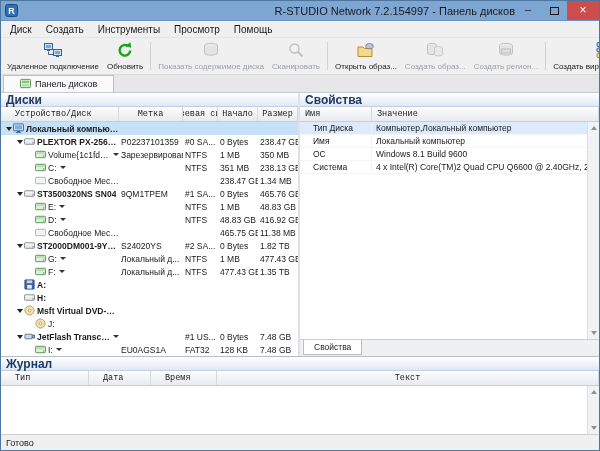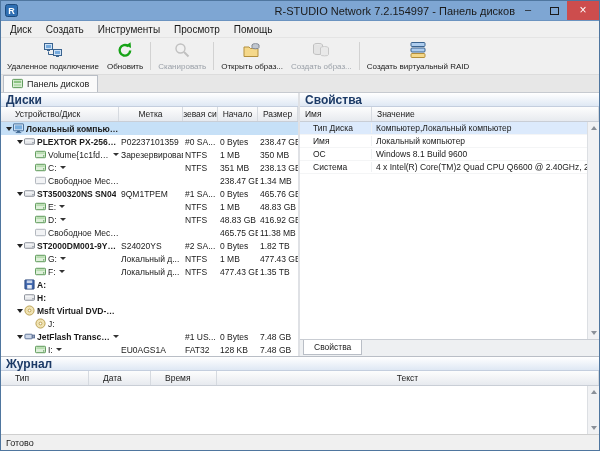--- a/index.html
+++ b/index.html
@@ -30,31 +30,31 @@
   .tb-btn{display:flex;flex-direction:column;align-items:center;padding:2px 4px 0 4px;white-space:nowrap;}
   .tb-icon{height:18px;display:flex;align-items:center;}
   .tb-lbl{font-size:8px;margin-top:3px;}
   .tb-btn.disabled .tb-icon{filter:grayscale(1);opacity:.5;}
   .tb-btn.disabled .tb-lbl{color:#9aa0a8;}
   .tb-sep{width:1px;background:#d2d2d2;margin:3px 3px;flex:none;}
   
   .tabbar{height:18px;flex:none;background:#e7e7e7;border-bottom:1px solid #c6cad0;
     display:flex;align-items:flex-end;padding-left:2px;}
   .tab{height:17px;display:flex;align-items:center;gap:4px;background:#fafafa;
-    border:1px solid #b9bec6;border-bottom:none;padding:0 8px;font-size:9px;}
+    border:1px solid #b9bec6;border-bottom:none;padding:0 16px;font-size:9px;}
   
   .main{flex:1;display:flex;min-height:0;background:#e6e6e6;}
   .panel{display:flex;flex-direction:column;min-width:0;background:#fff;}
   .panel-left{width:299px;flex:none;border-right:2px solid #dfe1e5;}
   .panel-right{flex:1;}
   .panel-caption{height:14px;flex:none;background:linear-gradient(#ffffff,#dfe8f4);
     border-bottom:1px solid #c4cede;display:flex;align-items:center;padding-left:5px;
     font-size:12px;font-weight:bold;color:#1c3a66;}
   .colhead{height:15px;flex:none;display:grid;background:linear-gradient(#fdfdfd,#e7eaef);
-    border-bottom:1px solid #c9ced6;font-size:8.5px;color:#222;}
+    border-bottom:1px solid #c9ced6;font-size:8.5px;color:#222;font-family:Liberation Mono, monospace;}
   .colhead .hc{display:flex;align-items:center;justify-content:center;
     border-right:1px solid #d6dae0;overflow:hidden;white-space:nowrap;}
   .dcols,.drow{grid-template-columns:118px 64px 35px 40px 1fr;}
   .dcols .hc0{justify-content:flex-start;padding-left:14px;}
   .pcols,.prow{grid-template-columns:72px 1fr;}
   .pcols .hc{justify-content:flex-start;padding-left:5px;}
   .jcols{grid-template-columns:88px 62px 66px 1fr;}
   .jcols .hc0,.jcols .hc1,.jcols .hc2{justify-content:flex-start;padding-left:14px;}
   
   .rows{flex:1;background:#fff;overflow:hidden;}
@@ -142,20 +142,29 @@
             <path d="M14.2 9.5 a5.3 5.3 0 1 1 -2 -4.3" fill="none" stroke="#17a317" stroke-width="2.4"></path>
             <path d="M14.6 1.2 L15 7 L9.8 4.6 Z" fill="#17a317"></path>
           </svg>
         </span>
         <span class="tb-lbl">Обновить</span>
       </div>
       <div class="tb-sep"></div>
       <div class="tb-btn disabled">
         <span class="tb-icon">
           <svg width="18" height="18" viewBox="0 0 18 18">
+            <ellipse cx="9" cy="4.5" rx="6.5" ry="2.2" fill="#e3e7ec" stroke="#8b929c"></ellipse>
+            <path d="M2.5 4.5 V12 a6.5 2.2 0 0 0 13 0 V4.5" fill="#d6dbe1" stroke="#8b929c"></path>
+          </svg>
+        </span>
+        <span class="tb-lbl">Показать содержимое диска</span>
+      </div>
+      <div class="tb-btn disabled">
+        <span class="tb-icon">
+          <svg width="18" height="18" viewBox="0 0 18 18">
             <circle cx="7.5" cy="7.5" r="4.5" fill="#eef3f8" stroke="#8b929c" stroke-width="1.4"></circle>
             <line x1="11" y1="11" x2="15.5" y2="15.5" stroke="#8b929c" stroke-width="2"></line>
           </svg>
         </span>
         <span class="tb-lbl">Сканировать</span>
       </div>
       <div class="tb-sep"></div>
       <div class="tb-btn">
         <span class="tb-icon">
           <svg width="18" height="18" viewBox="0 0 18 18">
@@ -169,20 +178,30 @@
       <div class="tb-btn disabled">
         <span class="tb-icon">
           <svg width="18" height="18" viewBox="0 0 18 18">
             <ellipse cx="6" cy="4" rx="4.5" ry="1.6" fill="#e3e7ec" stroke="#8b929c"></ellipse>
             <path d="M1.5 4 v8 a4.5 1.6 0 0 0 9 0 V4" fill="#d6dbe1" stroke="#8b929c"></path>
             <ellipse cx="12.5" cy="7" rx="4" ry="1.4" fill="#eef0f3" stroke="#9aa1ab"></ellipse>
             <path d="M8.5 7 v6.5 a4 1.4 0 0 0 8 0 V7" fill="#e0e4e9" stroke="#9aa1ab"></path>
           </svg>
         </span>
         <span class="tb-lbl">Создать образ...</span>
+      </div>
+      <div class="tb-btn disabled">
+        <span class="tb-icon">
+          <svg width="18" height="18" viewBox="0 0 18 18">
+            <ellipse cx="9" cy="4.5" rx="6.5" ry="2.2" fill="#e3e7ec" stroke="#8b929c"></ellipse>
+            <path d="M2.5 4.5 V12 a6.5 2.2 0 0 0 13 0 V4.5" fill="#d6dbe1" stroke="#8b929c"></path>
+            <rect x="4.5" y="8" width="9" height="4" fill="#b9dcb2" stroke="#5d9b55"></rect>
+          </svg>
+        </span>
+        <span class="tb-lbl">Создать регион...</span>
       </div>
       <div class="tb-sep"></div>
       <div class="tb-btn">
         <span class="tb-icon">
           <svg width="18" height="18" viewBox="0 0 18 18">
             <rect x="2" y="1.5" width="14" height="4" rx="1" fill="#aecdee" stroke="#3a638f"></rect>
             <rect x="2" y="7" width="14" height="4" rx="1" fill="#aecdee" stroke="#3a638f"></rect>
             <rect x="2" y="12.5" width="14" height="4" rx="1" fill="#f5d88a" stroke="#b38f3c"></rect>
           </svg>
         </span>

